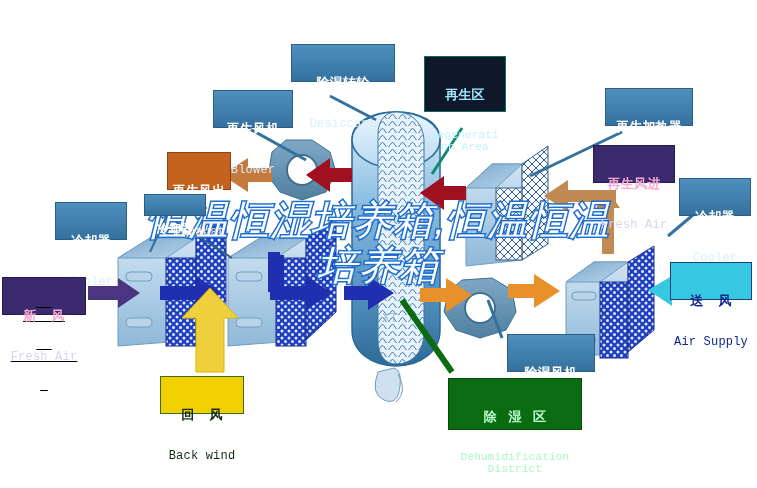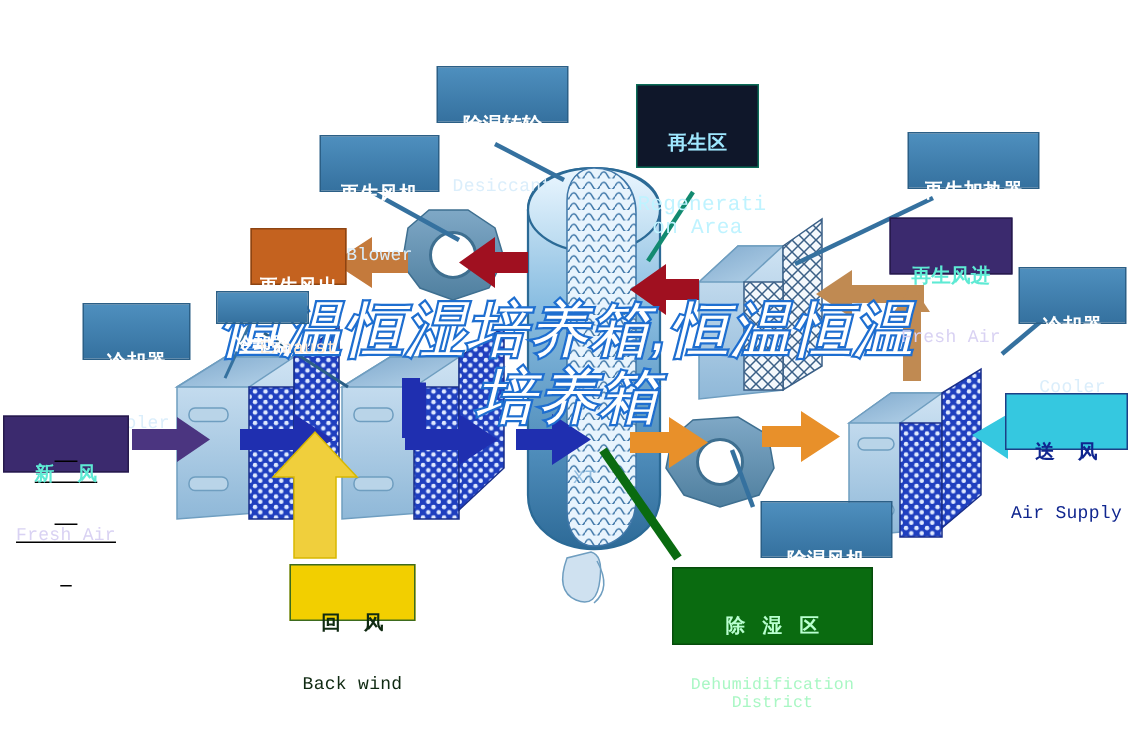--- a/index.html
+++ b/index.html
@@ -25,21 +25,21 @@
   .sty-teal .cn{color:#9fe8ff;}
   .sty-teal .en{color:#bff3ff;}
 
   
   .sty-orange{background:#c4621f;border:1px solid #8d4412;}
   .sty-orange .cn{color:#ffffff;}
   .sty-orange .en{color:#ffe9d2;}
 
   
   .sty-purple{background:#3b2a6e;border:1px solid #271a4d;}
-  .sty-purple .cn{color:#5eead4;}
+  .sty-purple .cn{color:#f9a8d4;}
   .sty-purple .en{color:#d9d2f3;}
 
   
   .sty-green{background:#0a6b10;border:1px solid #064c0b;}
   .sty-green .cn{color:#b9ffd0;}
   .sty-green .en{color:#a9f7c4;}
 
   
   .sty-cyan{background:#35c8e0;border:1px solid #1c3f86;}
   .sty-cyan .cn{color:#10268f;}
@@ -237,38 +237,38 @@
       <path d="M502 338 L488 300" stroke="#35719f" stroke-width="3"></path>
       <path d="M452 372 L402 300" stroke="#0a6b10" stroke-width="6"></path>
     </g>
   </svg>
 
   <div id="wm">
     <span class="l">恒温恒湿培养箱,恒温恒温</span>
     <span class="l">培养箱</span>
   </div>
 
-  <div class="lbl sty-blue" style="left:291px;top:44px;width:88px;height:38px;padding-top:3px;font-size:13px;">
+  <div class="lbl sty-blue" style="left:291px;top:44px;width:104px;height:38px;padding-top:3px;font-size:13px;">
     <span class="cn">除湿转轮</span>
     <span class="en" style="font-size:12px;">Desiccant</span>
   </div>
 
   <div class="lbl sty-blue" style="left:213px;top:90px;width:80px;height:38px;padding-top:3px;font-size:13px;">
     <span class="cn">再生风机</span>
     <span class="en" style="font-size:12px;">Blower</span>
   </div>
 
   <div class="lbl sty-orange" style="left:167px;top:152px;width:64px;height:38px;padding-top:3px;font-size:13px;">
     <span class="cn">再生风出</span>
     <span class="en" style="font-size:12px;">Exhaust</span>
   </div>
 
   <div class="lbl sty-teal" style="left:424px;top:56px;width:82px;height:56px;padding-top:3px;font-size:13px;">
     <span class="cn">再生区</span>
-    <span class="en" style="font-size:14px;">Regenerati
+    <span class="en" style="font-size:11px;">Regenerati
 on Area</span>
   </div>
 
   <div class="lbl sty-blue" style="left:605px;top:88px;width:88px;height:38px;padding-top:3px;font-size:13px;">
     <span class="cn">再生加热器</span>
     <span class="en" style="font-size:12px;">heater</span>
   </div>
 
   <div class="lbl sty-purple" style="left:593px;top:145px;width:82px;height:38px;padding-top:3px;font-size:13px;">
     <span class="cn">再生风进</span>
@@ -287,21 +287,21 @@
 
   <div class="lbl sty-blue" style="left:144px;top:194px;width:62px;height:22px;padding-top:2px;font-size:12px;">
     <span class="cn">冷却器</span>
   </div>
 
   <div class="lbl sty-purple" style="left:2px;top:277px;width:84px;height:38px;padding-top:3px;font-size:13px;text-decoration:underline;">
     <span class="cn">新    风</span>
     <span class="en" style="font-size:12px;">Fresh Air</span>
   </div>
 
-  <div class="lbl sty-yellow" style="left:160px;top:376px;width:84px;height:38px;padding-top:3px;font-size:13px;margin-left:33px;">
+  <div class="lbl sty-yellow" style="left:160px;top:376px;width:84px;height:38px;padding-top:3px;font-size:13px;">
     <span class="cn">回    风</span>
     <span class="en" style="font-size:12px;">Back wind</span>
   </div>
 
   <div class="lbl sty-blue" style="left:507px;top:334px;width:88px;height:38px;padding-top:3px;font-size:13px;">
     <span class="cn">除湿风机</span>
     <span class="en" style="font-size:12px;">Blower</span>
   </div>
 
   <div class="lbl sty-green" style="left:448px;top:378px;width:134px;height:52px;padding-top:3px;font-size:13px;">

